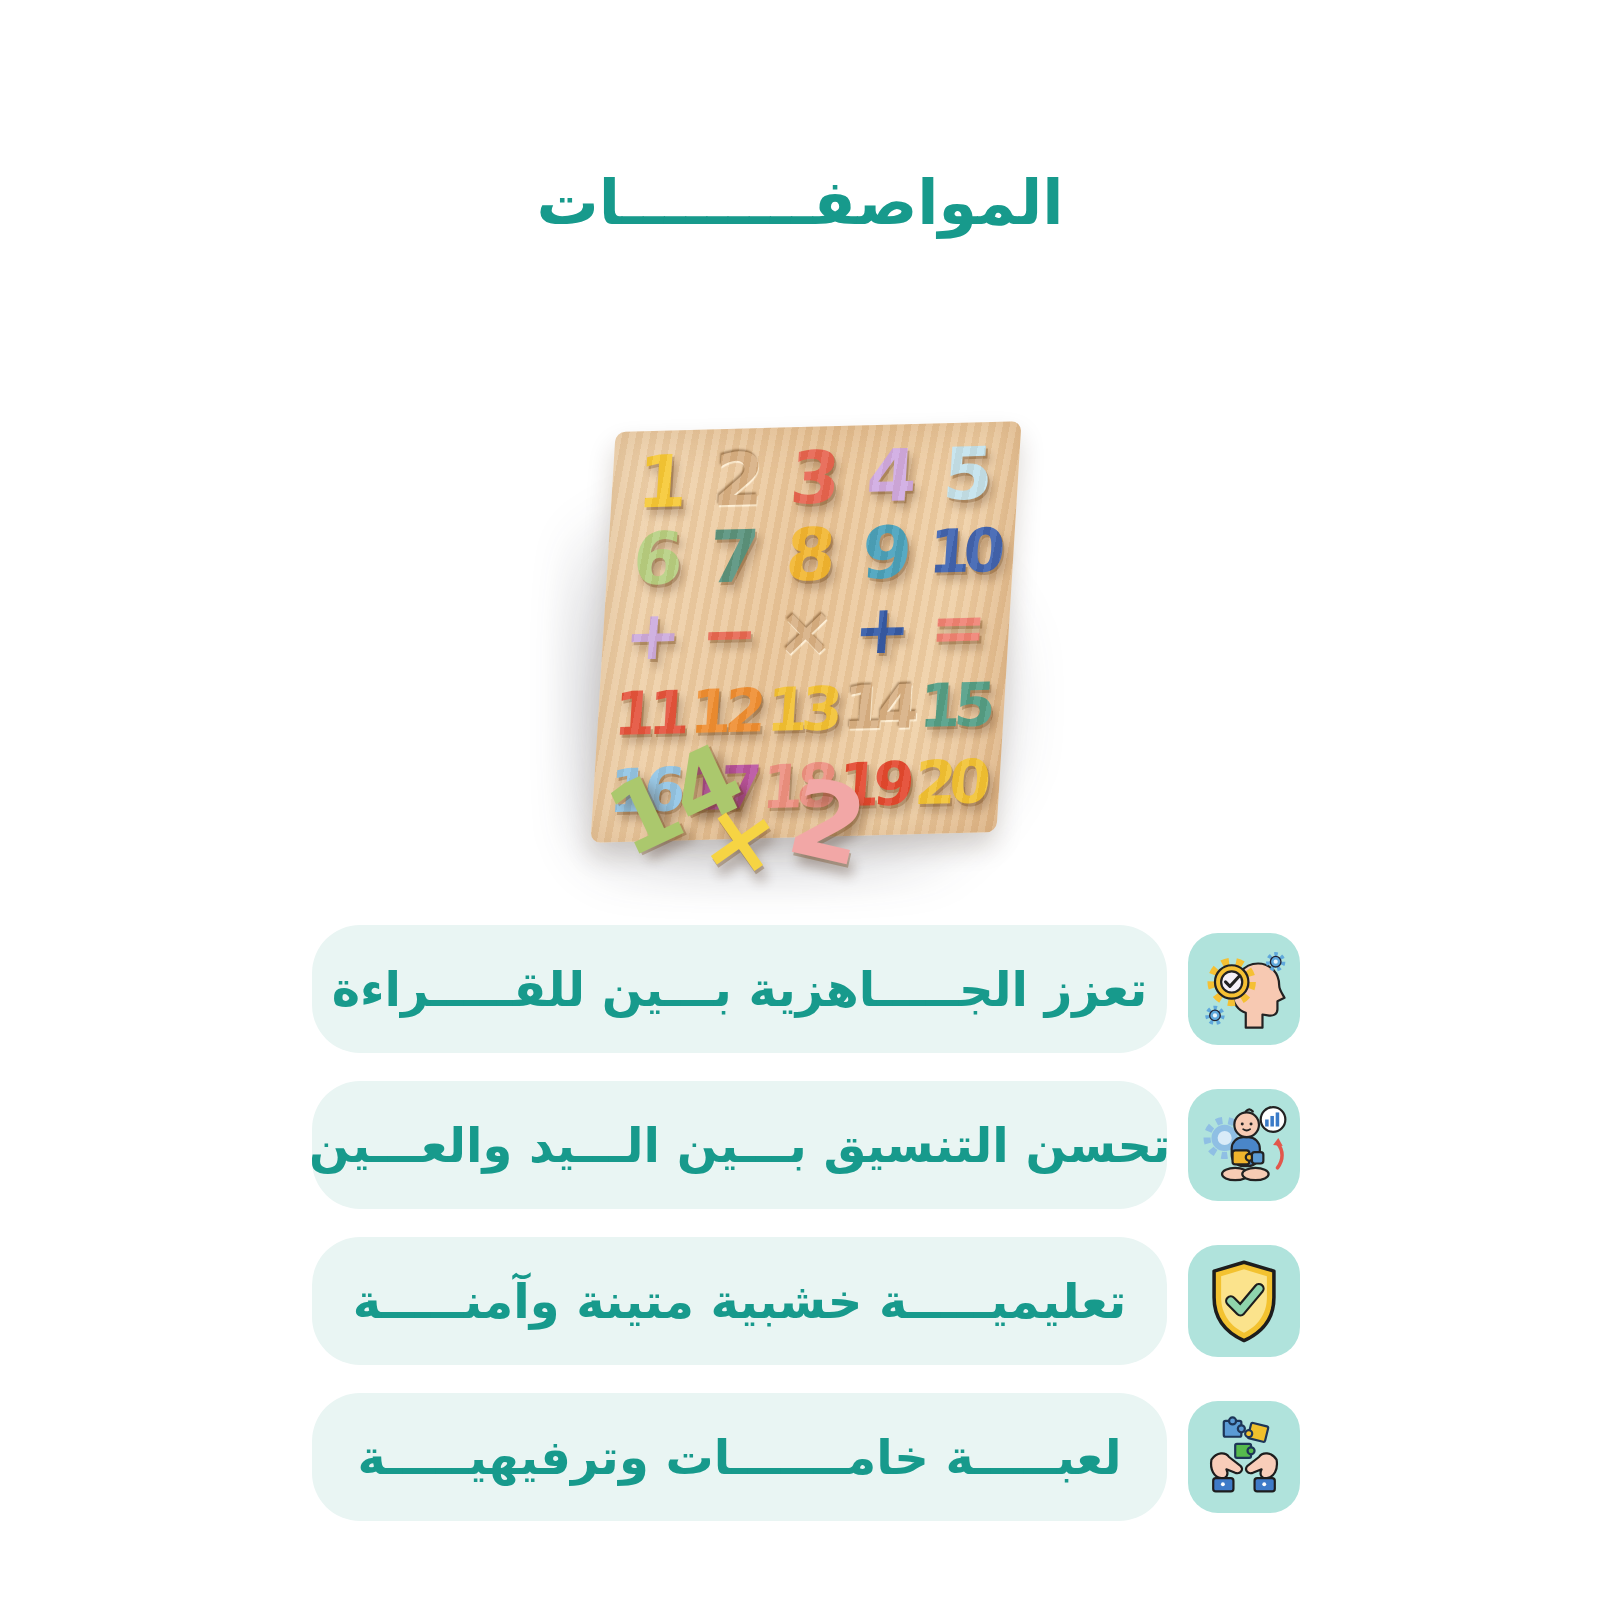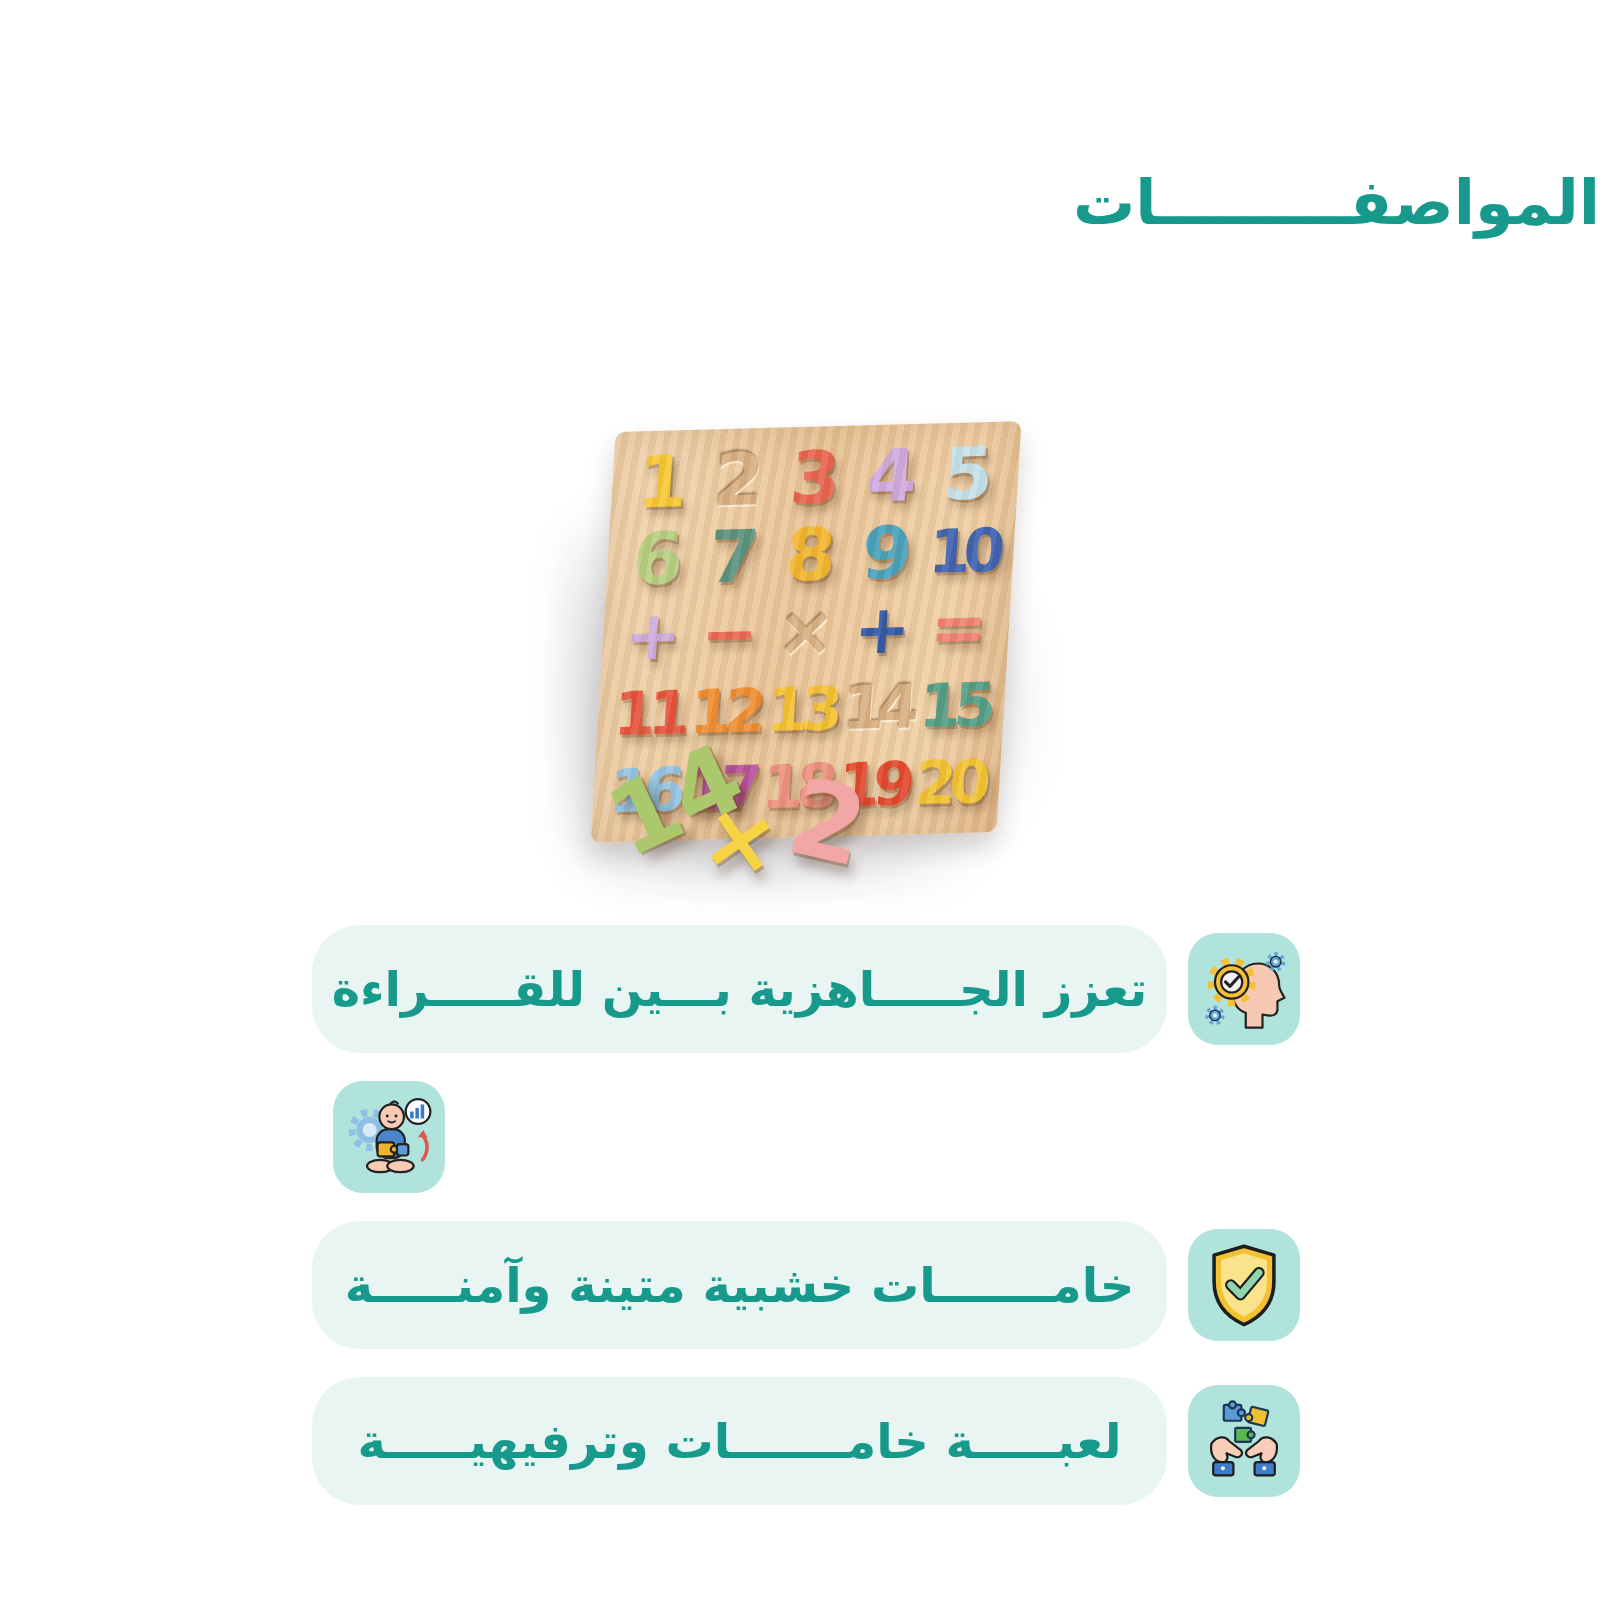--- a/index.html
+++ b/index.html
@@ -7,21 +7,21 @@
     width:1600px; height:1600px;
     background:#ffffff;
     font-family:"DejaVu Sans", sans-serif;
     position:relative; overflow:hidden;
   }
   .page { position:absolute; inset:0; }
 
   
   .title {
     position:absolute; top:172px; left:0; width:100%;
-    margin:0; text-align:right; direction:rtl;
+    margin:0; text-align:center; direction:rtl;
     font-size:62px; font-weight:bold; line-height:1;
     color:#179A8C; letter-spacing:0;
   }
 
   
   .puzzle-wrap { position:absolute; left:595px; top:422px; width:440px; height:480px; }
   .floor-shadow {
     position:absolute; left:-34px; top:48px; width:480px; height:420px;
     border-radius:60px;
     background:radial-gradient(ellipse at 42% 55%, rgba(40,40,55,0.28), rgba(40,40,55,0.10) 55%, rgba(40,40,55,0) 75%);
@@ -141,20 +141,23 @@
           <circle cx="86" cy="19" r="6" fill="#5FA8DC" stroke="#223" stroke-width="1.5"></circle>
           <circle cx="86" cy="19" r="2.4" fill="#EAF4FB"></circle>
           <circle cx="17" cy="80" r="8" fill="none" stroke="#5FA8DC" stroke-width="6" stroke-dasharray="3.6 3.6"></circle>
           <circle cx="17" cy="80" r="6" fill="#5FA8DC" stroke="#223" stroke-width="1.5"></circle>
           <circle cx="17" cy="80" r="2.4" fill="#EAF4FB"></circle>
         </svg>
       </div>
     </div>
 
     <div class="feature-row">
+      <div class="bar">
+        <span class="feature-label">تحسن التنسيق بـــين الـــيد والعـــين</span>
+      </div>
       <div class="icon-box">
         <svg class="ficon" viewBox="0 0 100 100">
           <circle cx="28" cy="42" r="20" fill="none" stroke="#8FBFE4" stroke-width="8" stroke-dasharray="7 7"></circle>
           <circle cx="28" cy="42" r="15" fill="#8FBFE4"></circle>
           <circle cx="28" cy="42" r="8" fill="#D9EBF8"></circle>
           <circle cx="83" cy="21" r="14" fill="#ffffff" stroke="#222" stroke-width="2.5"></circle>
           <rect x="74" y="21" width="4" height="8" fill="#3A7BC8"></rect>
           <rect x="80" y="17" width="4" height="12" fill="#3A7BC8"></rect>
           <rect x="86" y="13" width="4" height="16" fill="#3A7BC8"></rect>
           <path d="M88,76 C95,67 95,56 88,48" fill="none" stroke="#E2574B" stroke-width="4" stroke-linecap="round"></path>
@@ -169,21 +172,21 @@
           <path d="M49,32 q4,3 8,0" fill="none" stroke="#222" stroke-width="2" stroke-linecap="round"></path>
           <rect x="37" y="56" width="19" height="16" rx="3" fill="#F0B42C" stroke="#222" stroke-width="2.5"></rect>
           <circle cx="56" cy="64" r="4" fill="#F0B42C" stroke="#222" stroke-width="2.5"></circle>
           <rect x="59" y="58" width="13" height="13" rx="3" fill="#5B9BD5" stroke="#222" stroke-width="2.5"></rect>
         </svg>
       </div>
     </div>
 
     <div class="feature-row">
       <div class="bar">
-        <span class="feature-label">خامـــــــات خشبية متينة وآمنـــــة</span>
+        <span class="feature-label">تعليميـــــة خشبية متينة وآمنـــــة</span>
       </div>
       <div class="icon-box">
         <svg class="ficon" viewBox="0 0 100 100">
           <path d="M50,6 L84,16 V46 C84,70 70,86 50,95 C30,86 16,70 16,46 V16 Z" fill="#F3C230" stroke="#1d1d1d" stroke-width="4" stroke-linejoin="round"></path>
           <path d="M50,14 L76,22 V46 C76,65 65,79 50,86 C35,79 24,65 24,46 V22 Z" fill="#FBE38C"></path>
           <path d="M35,50 L46,61 L67,36" fill="none" stroke="#1d1d1d" stroke-width="13" stroke-linecap="round" stroke-linejoin="round"></path>
           <path d="M35,50 L46,61 L67,36" fill="none" stroke="#8FD4AC" stroke-width="8" stroke-linecap="round" stroke-linejoin="round"></path>
         </svg>
       </div>
     </div>

